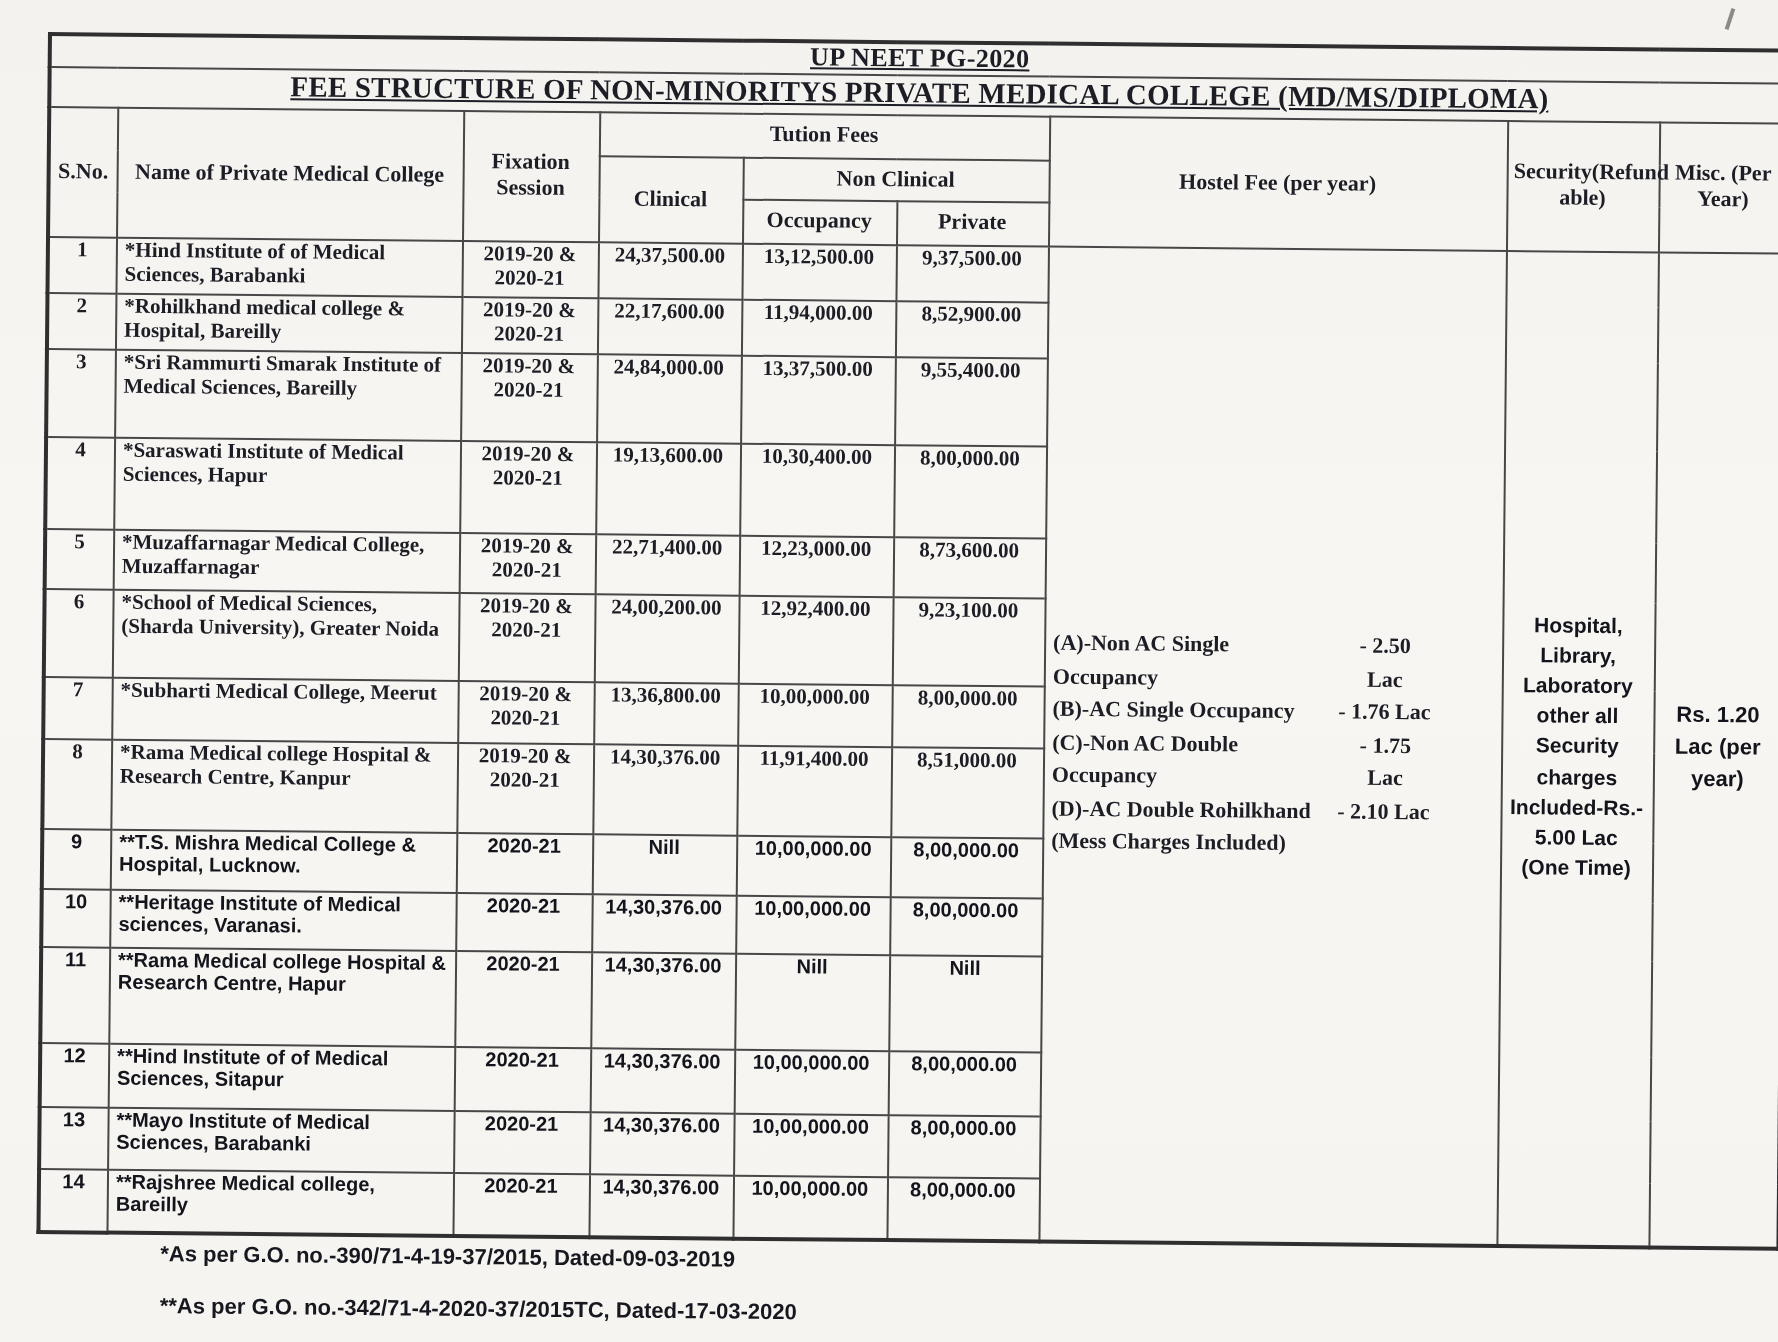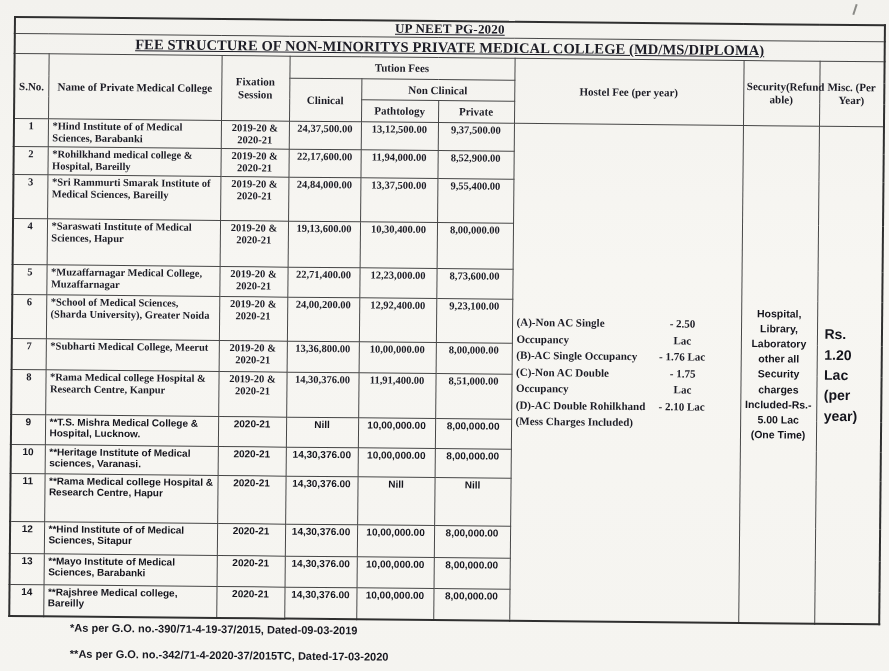--- a/index.html
+++ b/index.html
@@ -3,21 +3,21 @@
 <meta charset="utf-8">
 <style>
   html,body{margin:0;padding:0;}
   body{
     width:889px;height:671px;overflow:hidden;
     background:linear-gradient(180deg,#f3f2ee 0%,#f7f6f2 40%,#f5f4f0 100%);
     font-family:"Liberation Serif", serif;
     color:#1d1d26;
     position:relative;
   }
-  .sheet{position:absolute;left:6px;top:0;width:749px;height:671px;padding-left:24px;}
+  .sheet{position:absolute;left:16px;top:0;width:749px;height:671px;padding-left:24px;}
   .tilt{position:absolute;left:8px;top:16px;transform:rotate(0.55deg);transform-origin:0 0;}
   .pen-tick{position:absolute;left:848px;top:4px;width:2px;height:11px;background:#8a8a86;transform:rotate(18deg);}
 
   table{border-collapse:collapse;width:870px;table-layout:fixed;background:transparent;}
   table{border:2px solid #2f2f2f;}
   th,td{border:1.4px solid #474747;padding:1px 3px;vertical-align:top;}
 
   
   tr.trow1 th{height:13px;padding:0;border-bottom:1.4px solid #474747;}
   tr.trow2 th{height:19px;padding:0;}
@@ -54,22 +54,22 @@
   #tbody tr:nth-child(13){height:31px;}
   #tbody tr:nth-child(14){height:32px;}
 
   
   td.hostel-cell,td.sec-cell,td.misc-cell{vertical-align:middle;}
   .hostel-note{font-size:11px;font-weight:bold;line-height:1.5;padding:0 4px 0 1px;}
   .hline{display:flex;justify-content:space-between;}
   .hline span:last-child{padding-right:28px;text-align:center;}
   .sec-note{font-family:"Liberation Sans", sans-serif;font-size:10.5px;font-weight:bold;
             text-align:center;white-space:pre-line;line-height:1.45;color:#14141c;}
-  .misc-note{font-family:"Liberation Sans", sans-serif;font-size:14px;font-weight:bold;
-             text-align:left;line-height:1.45;color:#14141c;padding:0 4px;}
+  .misc-note{font-family:"Liberation Sans", sans-serif;font-size:11px;font-weight:bold;
+             text-align:center;line-height:1.45;color:#14141c;padding:0 4px;}
 
   .footnote{position:absolute;left:62px;font-family:"Liberation Sans", sans-serif;
             font-size:11px;font-weight:bold;color:#17171f;}
   .fn1{top:605px;}
   .fn2{top:631px;}
 </style>
 </head>
 <body>
 
 <div class="sheet">
@@ -102,21 +102,21 @@
           <th rowspan="3">Hostel Fee (per year)</th>
           <th rowspan="3" class="prewrap">Security(Refund
 able)</th>
           <th rowspan="3">Misc. (Per Year)</th>
         </tr>
         <tr class="h2">
           <th rowspan="2">Clinical</th>
           <th colspan="2">Non Clinical</th>
         </tr>
         <tr class="h3">
-          <th>Pathtology</th>
+          <th>Occupancy</th>
           <th>Private</th>
         </tr>
       </thead>
       <tbody id="tbody">
           <tr>
             <td class="c-sno">1</td>
             <td class="c-name">*Hind Institute of of Medical Sciences, Barabanki</td>
             <td class="c-session">2019-20 &amp; 2020-21</td>
             <td class="c-clinical">24,37,500.00</td>
             <td class="c-pathology">13,12,500.00</td>

